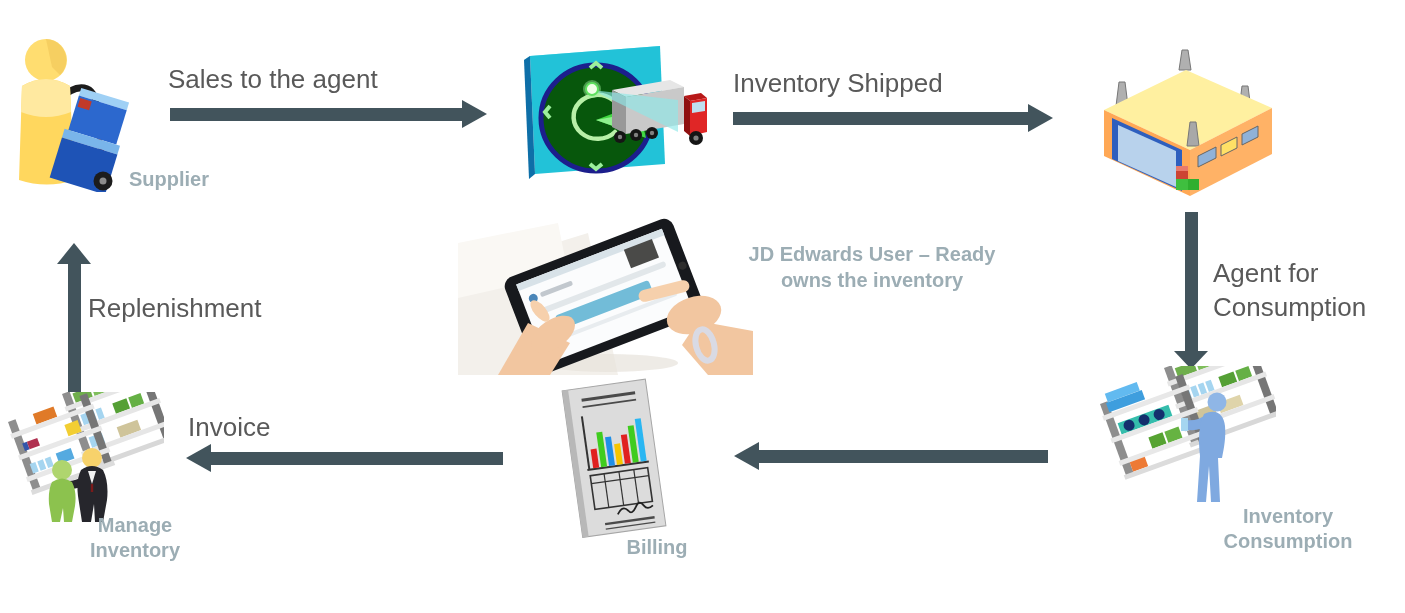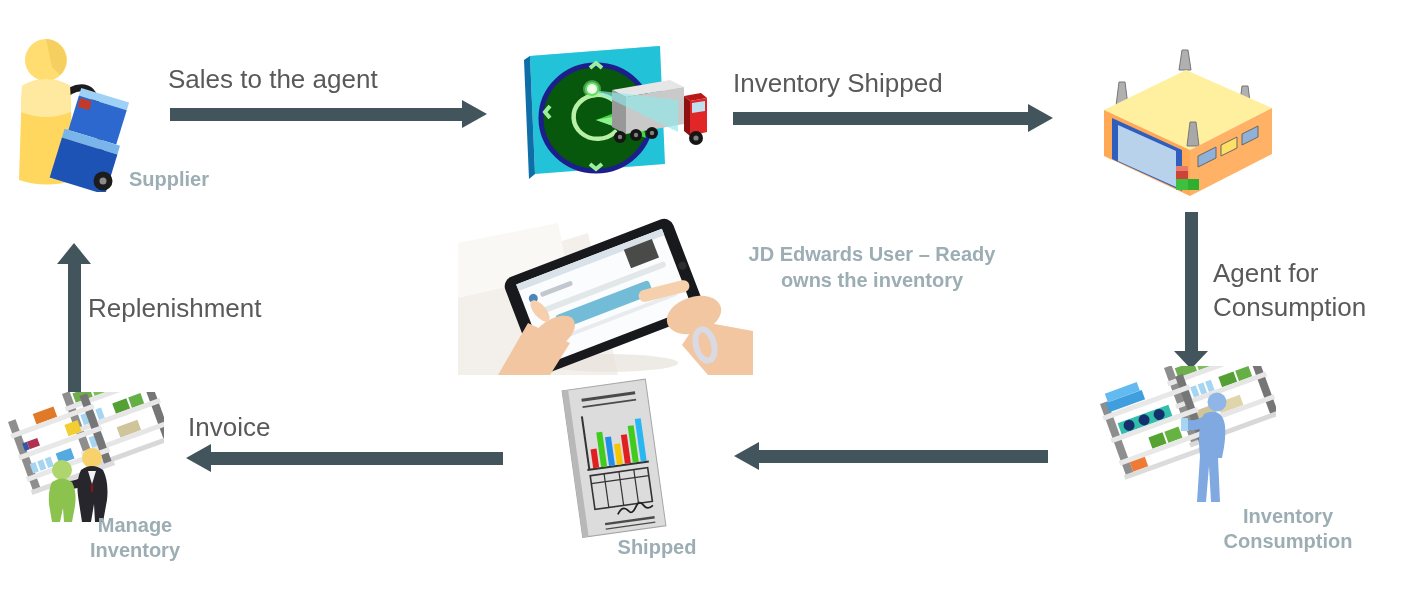--- a/index.html
+++ b/index.html
@@ -189,21 +189,21 @@
         <line x1="32" y1="104" x2="90" y2="104" stroke="#333" stroke-width="1.2"></line>
         <line x1="46" y1="96" x2="46" y2="130" stroke="#333" stroke-width="1.2"></line>
         <line x1="61" y1="96" x2="61" y2="130" stroke="#333" stroke-width="1.2"></line>
         <line x1="76" y1="96" x2="76" y2="130" stroke="#333" stroke-width="1.2"></line>
         <path d="M54,138 q6,-9 11,-2 q3,5 8,-3 q4,-7 8,0 q3,5 9,1" stroke="#222" stroke-width="1.8" fill="none"></path>
         <line x1="40" y1="146" x2="90" y2="146" stroke="#4A4A4A" stroke-width="2.4"></line>
         <line x1="40" y1="151" x2="90" y2="151" stroke="#4A4A4A" stroke-width="1.4"></line>
       </g>
     </svg>
   </div>
-  <div class="caption" style="left:594px;top:535px;width:126px;">Shipped</div>
+  <div class="caption" style="left:594px;top:535px;width:126px;">Billing</div>
 
   <div class="flow-label" style="left:188px;top:410px;width:316px;">Invoice</div>
   <div class="head left" style="left:186px;top:444px;"></div>
   <div class="bar" style="left:211px;top:452px;width:292px;height:13px;"></div>
 
   <div class="node" style="left:6px;top:392px;width:158px;height:132px;">
     <svg viewBox="0 0 158 132" role="img">
       <g transform="translate(56,2) rotate(-20)">
         <rect x="0" y="0" width="8" height="80" fill="#8E8E8E"></rect>
         <rect x="80" y="0" width="8" height="80" fill="#767676"></rect>

